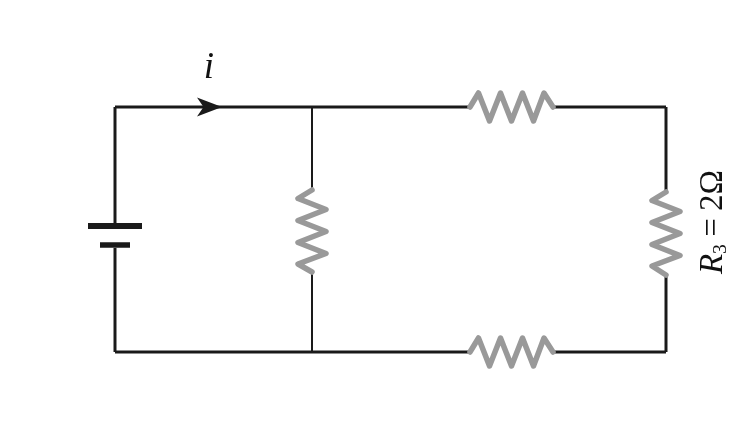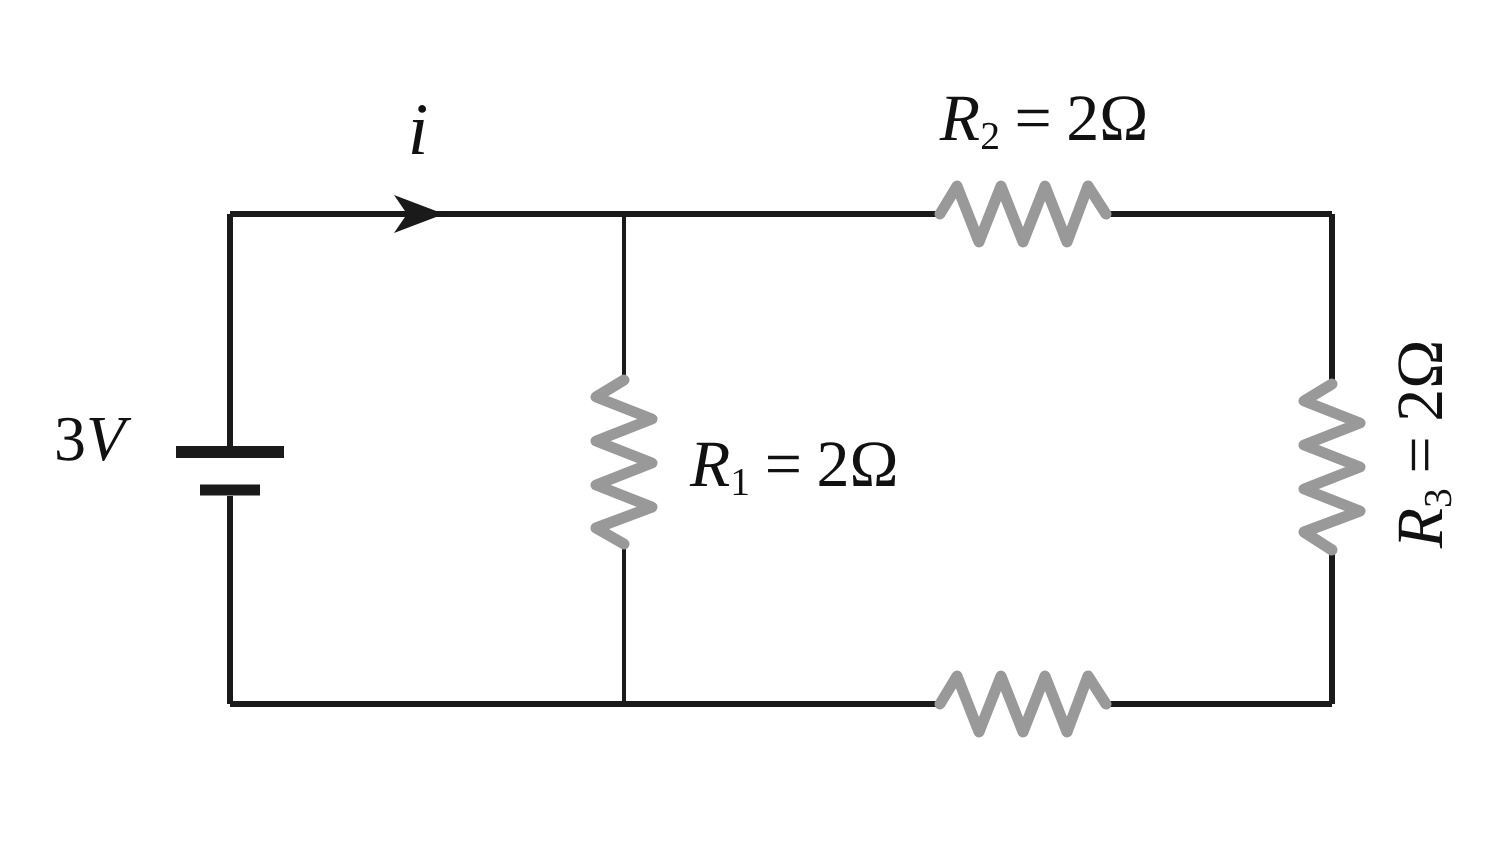--- a/index.html
+++ b/index.html
@@ -84,24 +84,21 @@
     <path class="arrowhead" d="M222 107 L197 97.5 L203.5 107 L197 116.5 Z"></path>
 
     <g>
       <path class="resistor" d="M470 107 L478.5 93 L489.5 121 L500.5 93 L511.5 121 L522.5 93 L533.5 121 L544 93 L553 107"></path>
       <path class="resistor" d="M470 352 L478.5 338 L489.5 366 L500.5 338 L511.5 366 L522.5 338 L533.5 366 L544 338 L553 352"></path>
       <path class="resistor" d="M312 190 L298 198.5 L326 209.5 L298 220.5 L326 231.5 L298 242.5 L326 253.5 L298 264 L312 272"></path>
       <path class="resistor" d="M666 192 L652 200.5 L680 211.5 L652 222.5 L680 233.5 L652 244.5 L680 255.5 L652 266 L666 275"></path>
     </g>
   </svg>
 
-  <div class="lbl lbl-3v"><span>3</span><span class="it">V</span></div>
 
   <div class="lbl lbl-i">i</div>
 
-  <div class="lbl lbl-r2"><span class="it">R</span><span class="sub">2</span><span class="eq">=</span><span>2Ω</span></div>
 
-  <div class="lbl lbl-r1"><span class="it">R</span><span class="sub">1</span><span class="eq">=</span><span>2Ω</span></div>
 
   <div class="lbl lbl-r3"><span class="it">R</span><span class="sub">3</span><span class="eq">=</span><span>2Ω</span></div>
 
 
 </div>
 
 </body></html>

